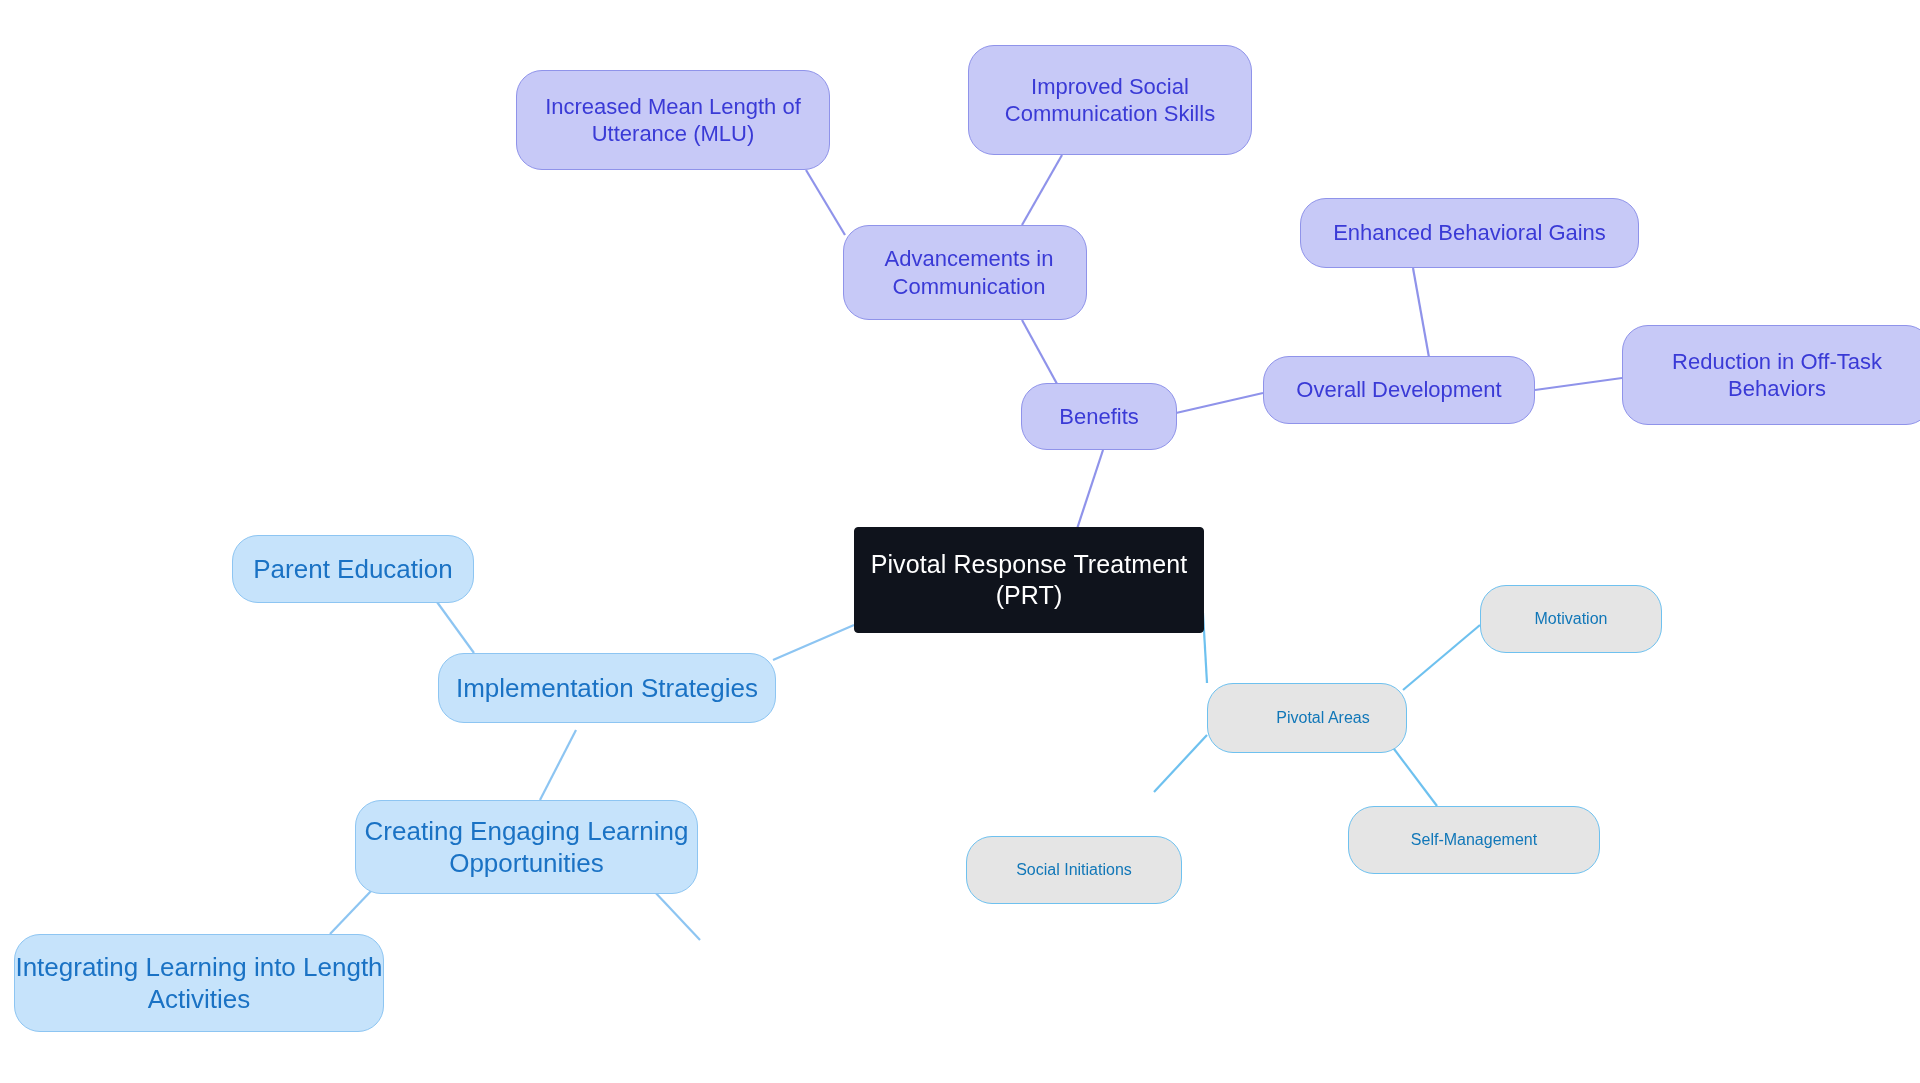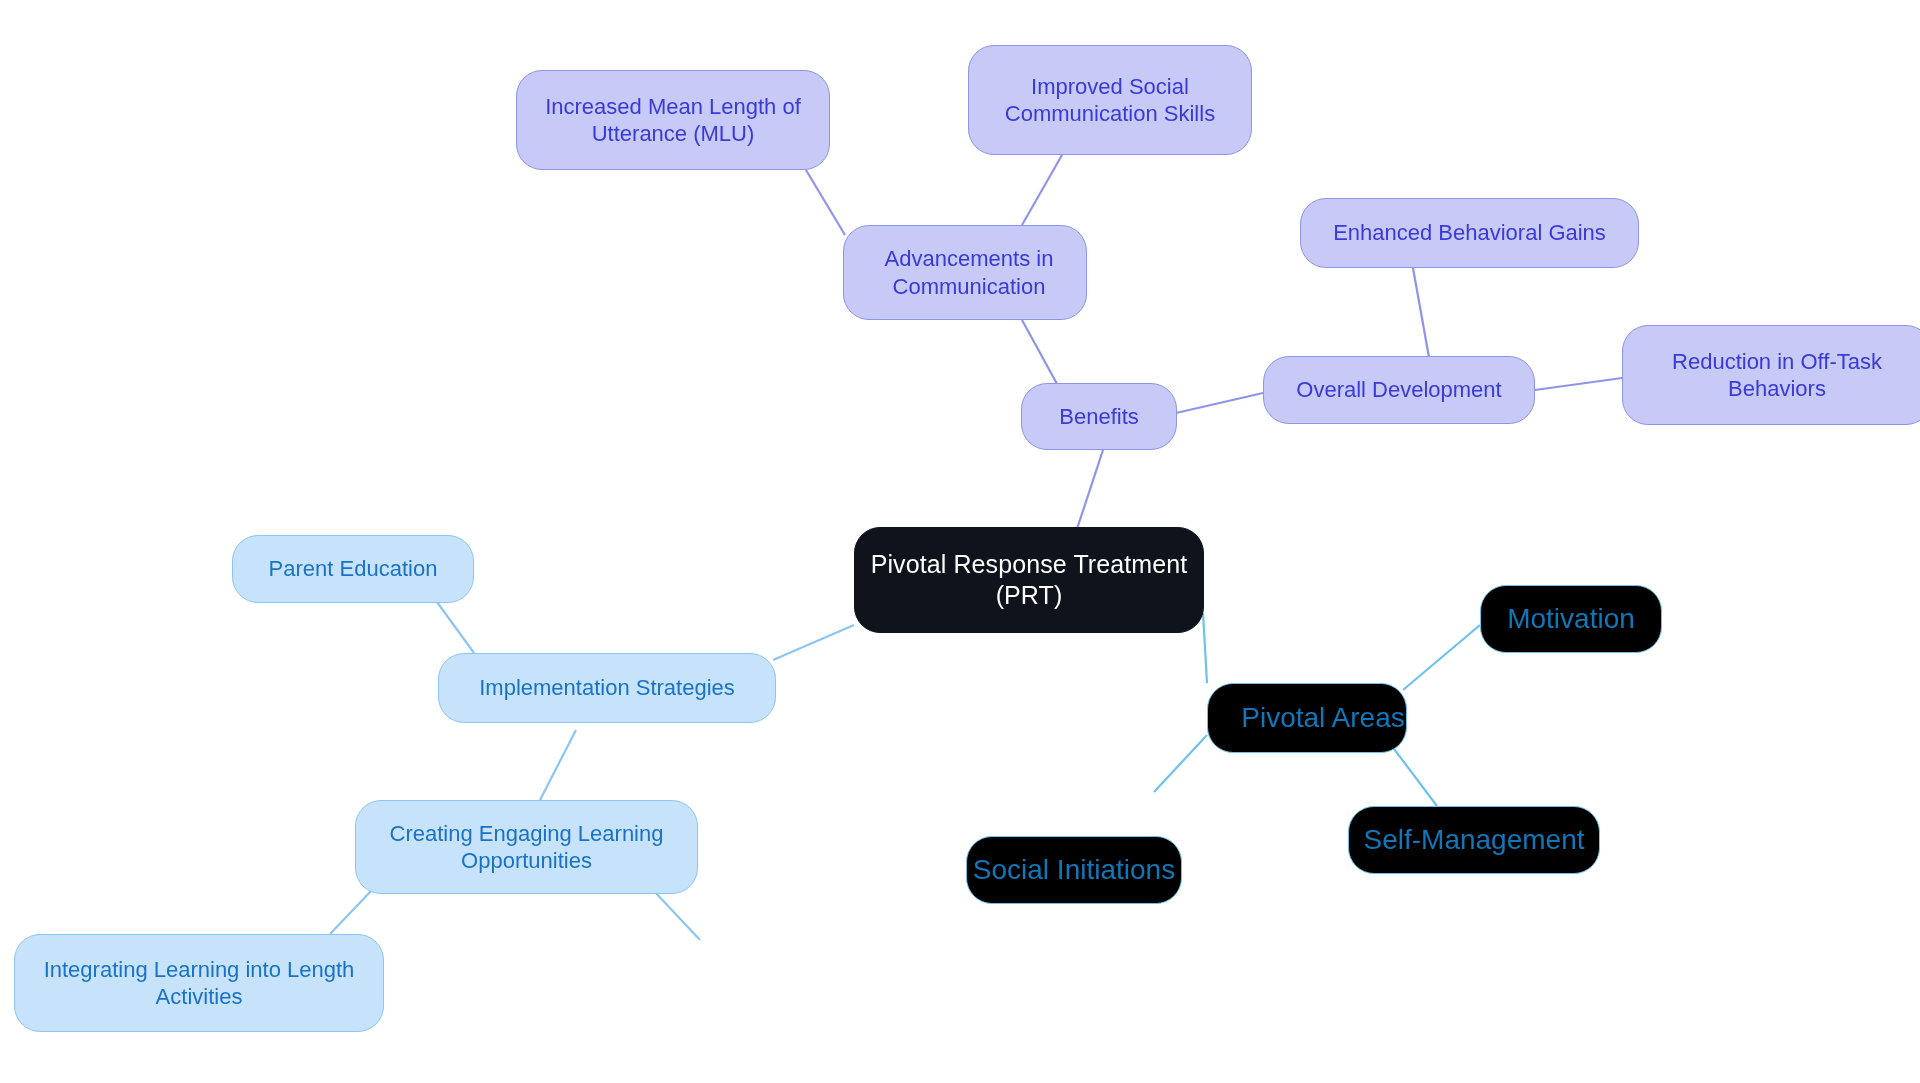--- a/index.html
+++ b/index.html
@@ -37,44 +37,44 @@
     line-height: 1.24;
     white-space: pre-line;
     border-style: solid;
     border-width: 1.5px;
     -webkit-font-smoothing: antialiased;
   }
   .node-root {
     background: #0f131c;
     border-color: #0f131c;
     color: #ffffff;
-    border-radius: 26px;
+    border-radius: 4px;
     font-size: 25px;
     letter-spacing: 0.1px;
   }
   .node-lavender {
     background: #c7c9f7;
     border-color: #8f93ea;
     color: #3a3ad6;
     border-radius: 26px;
     font-size: 22px;
   }
   .node-sky {
-    background: #000000;
+    background: #e5e5e5;
     border-color: #6ec1ef;
     color: #1177b8;
     border-radius: 26px;
-    font-size: 28px;
+    font-size: 16px;
   }
   .node-lightblue {
     background: #c6e3fb;
     border-color: #8dc5f2;
     color: #1a72c4;
     border-radius: 26px;
-    font-size: 22px;
+    font-size: 26px;
   }
 </style>
 </head>
 <body>
 
 <div id="mindmap-root">
 
   <svg id="edge-layer" viewBox="0 0 1920 1083" xmlns="http://www.w3.org/2000/svg">
 
     <line x1="1075" y1="535" x2="1103" y2="450" stroke="#8f93ea" stroke-width="2.2"></line>

